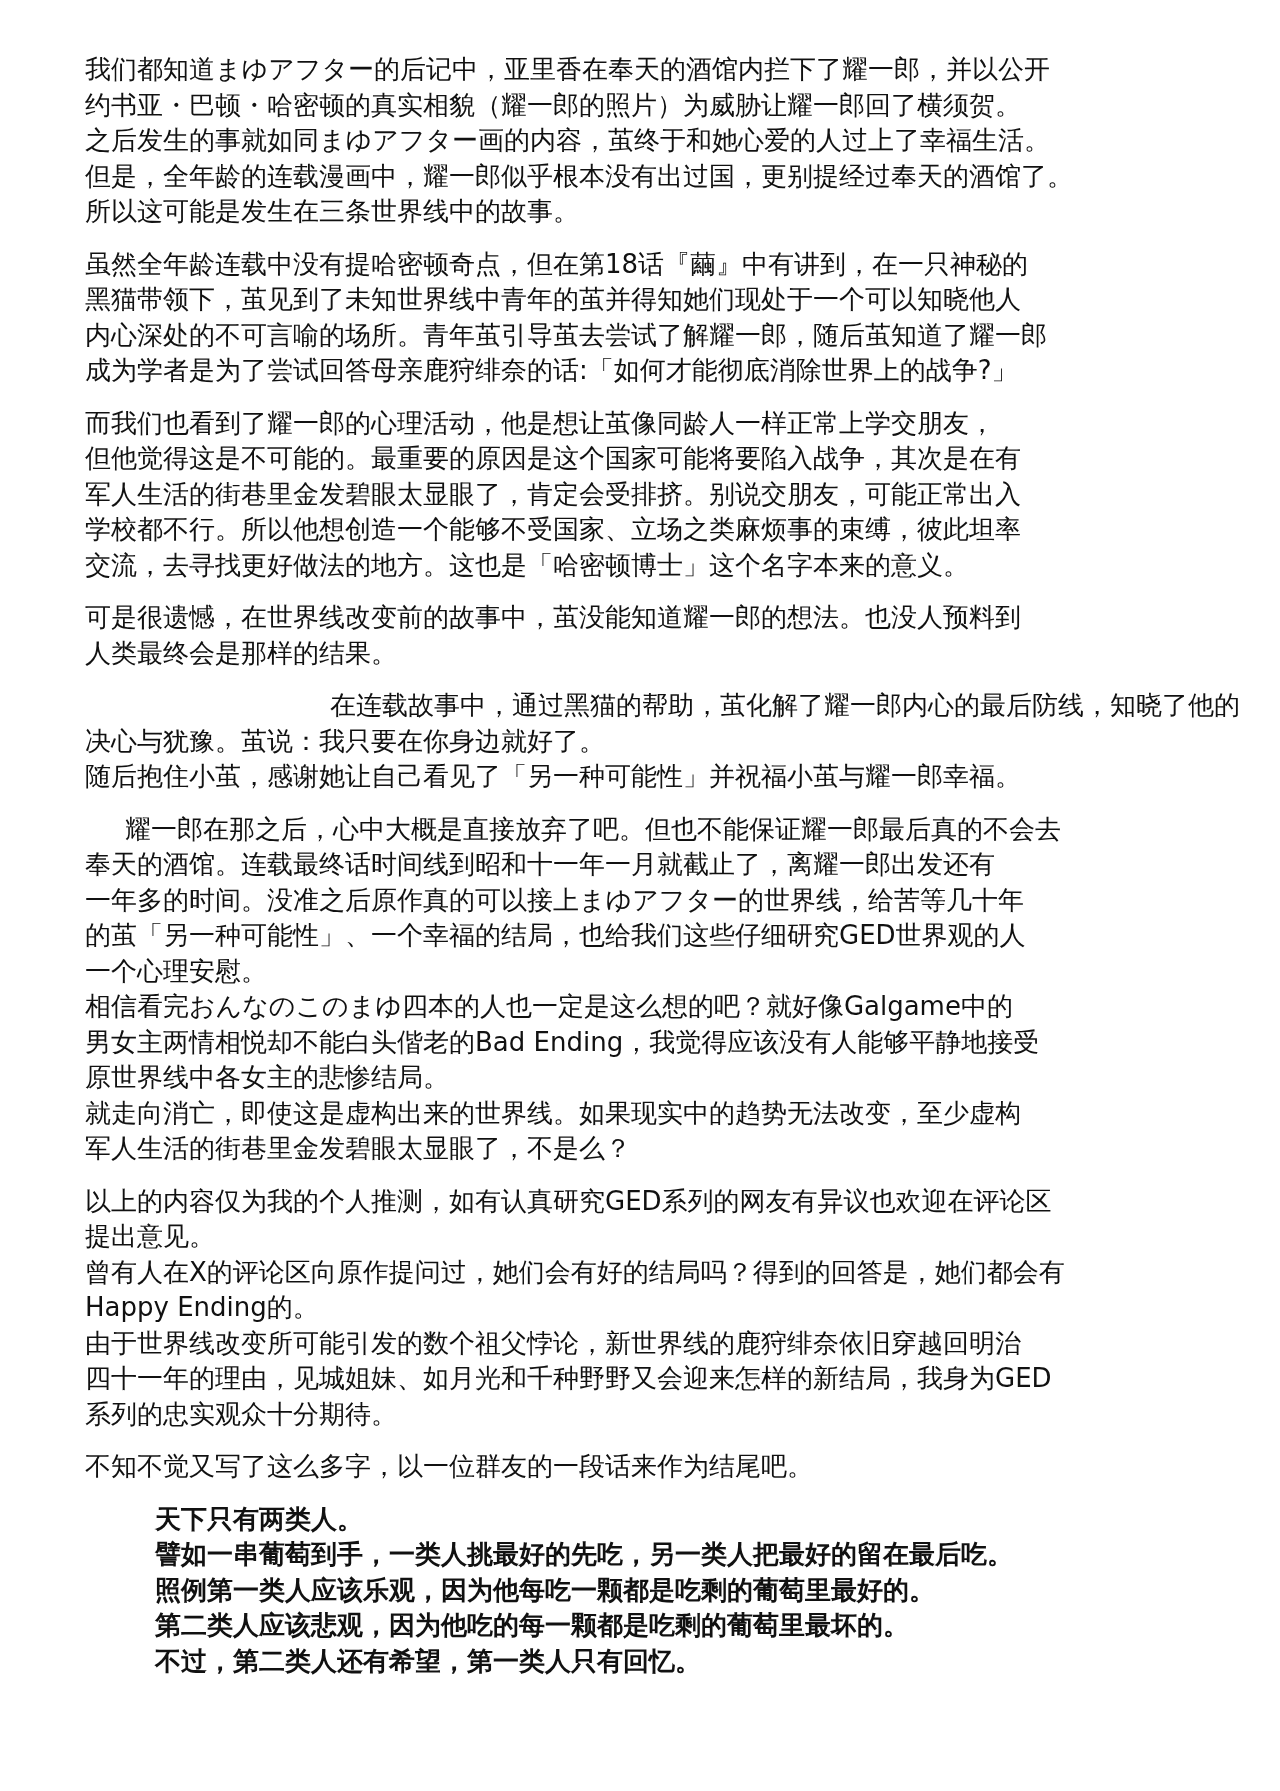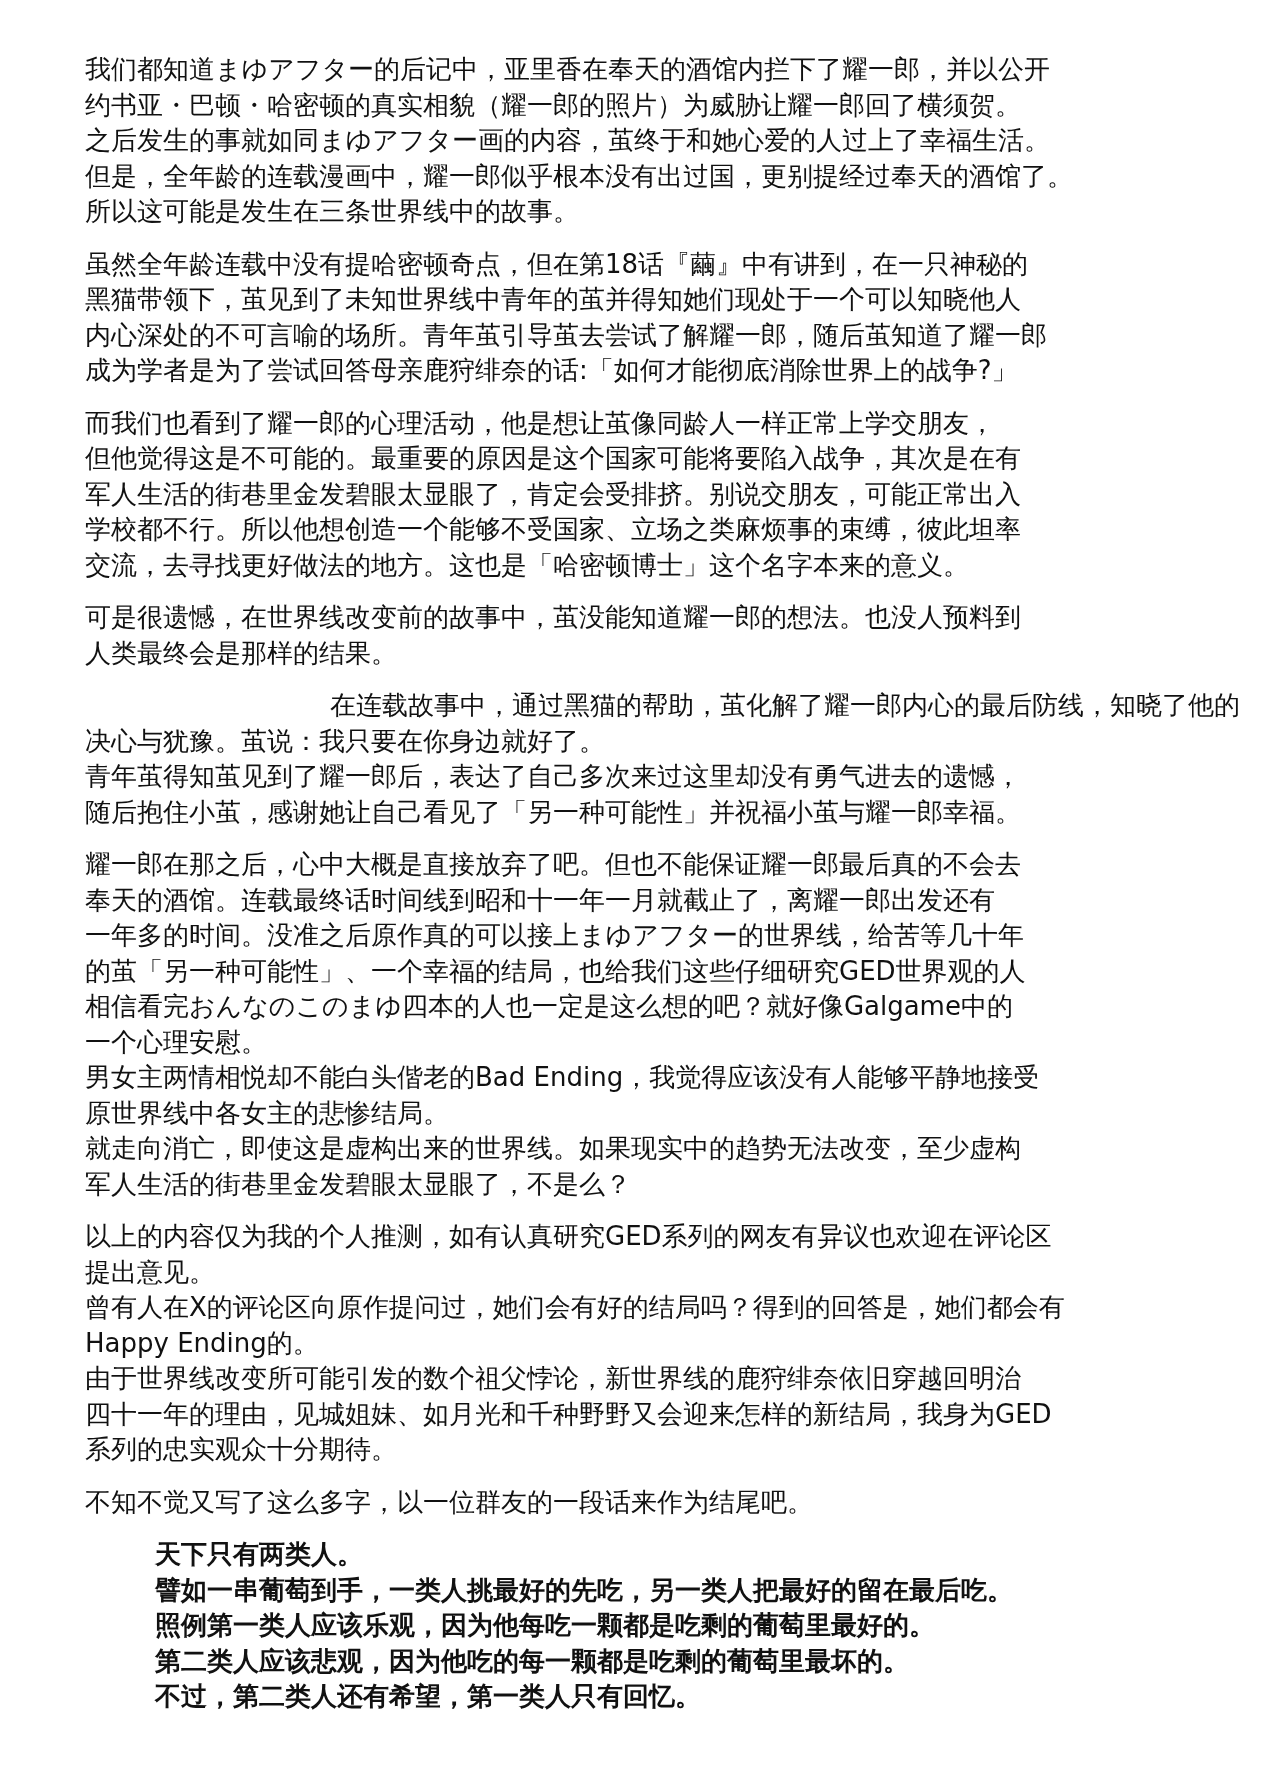--- a/index.html
+++ b/index.html
@@ -64,31 +64,30 @@
   </p>
 
   <p class="para">
     <span class="line" style="display: block;">可是很遗憾，在世界线改变前的故事中，茧没能知道耀一郎的想法。也没人预料到</span>
     <span class="line" style="display: block;">人类最终会是那样的结果。</span>
   </p>
 
   <p class="para">
     <span class="line" style="display: block; text-align: right;">在连载故事中，通过黑猫的帮助，茧化解了耀一郎内心的最后防线，知晓了他的</span>
     <span class="line" style="display: block;">决心与犹豫。茧说：我只要在你身边就好了。</span>
-    <span class="line" style="display: block;">青年茧得知茧见到了耀一郎后，表达了自己多次来过这里却没有勇气进去的遗憾，</span>
     <span class="line" style="display: block;">随后抱住小茧，感谢她让自己看见了「另一种可能性」并祝福小茧与耀一郎幸福。</span>
   </p>
 
   <p class="para">
-    <span class="line" style="display: block;">耀一郎在那之后，心中大概是直接放弃了吧。但也不能保证耀一郎最后真的不会去</span>
+    <span class="line" style="display: block; margin-left: 40px;">耀一郎在那之后，心中大概是直接放弃了吧。但也不能保证耀一郎最后真的不会去</span>
     <span class="line" style="display: block;">奉天的酒馆。连载最终话时间线到昭和十一年一月就截止了，离耀一郎出发还有</span>
     <span class="line" style="display: block;">一年多的时间。没准之后原作真的可以接上まゆアフター的世界线，给苦等几十年</span>
     <span class="line" style="display: block;">的茧「另一种可能性」、一个幸福的结局，也给我们这些仔细研究GED世界观的人</span>
+    <span class="line" style="display: block;">一个心理安慰。</span>
     <span class="line" style="display: block;">相信看完おんなのこのまゆ四本的人也一定是这么想的吧？就好像Galgame中的</span>
-    <span class="line" style="display: block;">一个心理安慰。</span>
     <span class="line" style="display: block;">男女主两情相悦却不能白头偕老的Bad Ending，我觉得应该没有人能够平静地接受</span>
     <span class="line" style="display: block;">原世界线中各女主的悲惨结局。</span>
     <span class="line" style="display: block;">就走向消亡，即使这是虚构出来的世界线。如果现实中的趋势无法改变，至少虚构</span>
     <span class="line" style="display: block;">军人生活的街巷里金发碧眼太显眼了，不是么？</span>
   </p>
 
   <p class="para">
     <span class="line" style="display: block;">以上的内容仅为我的个人推测，如有认真研究GED系列的网友有异议也欢迎在评论区</span>
     <span class="line" style="display: block;">提出意见。</span>
     <span class="line" style="display: block;">曾有人在X的评论区向原作提问过，她们会有好的结局吗？得到的回答是，她们都会有</span>

